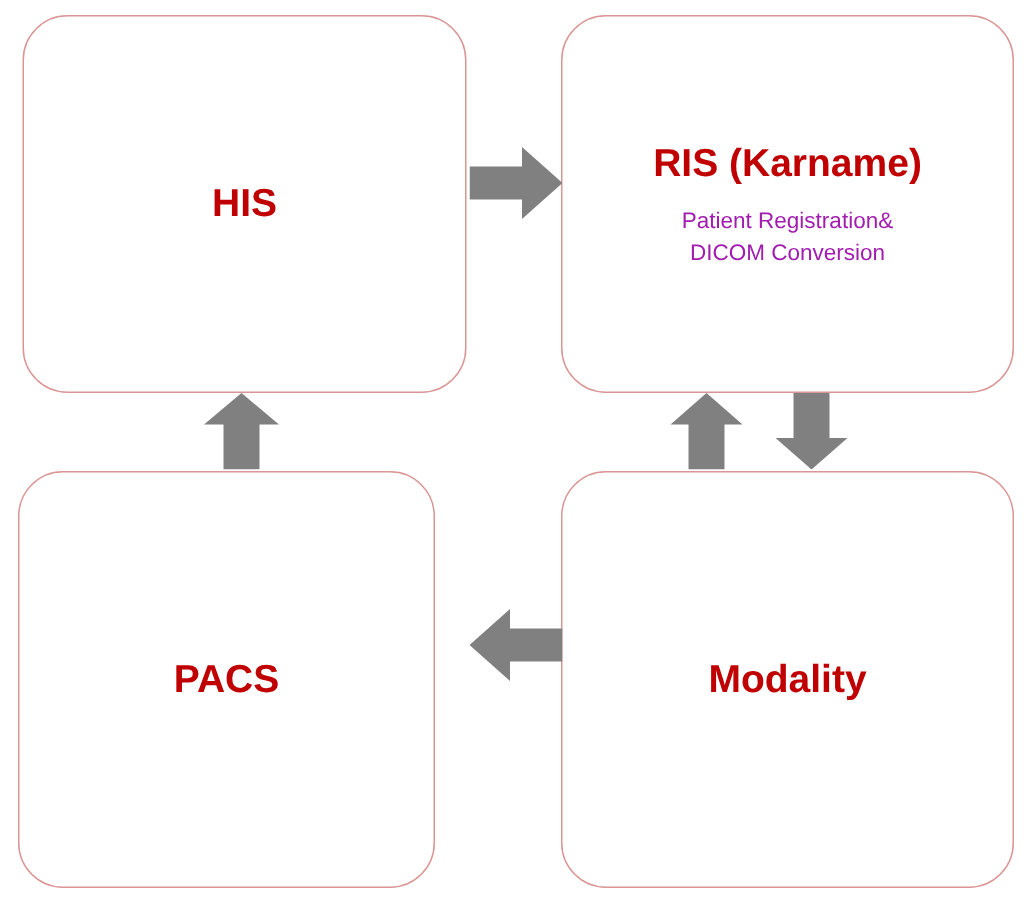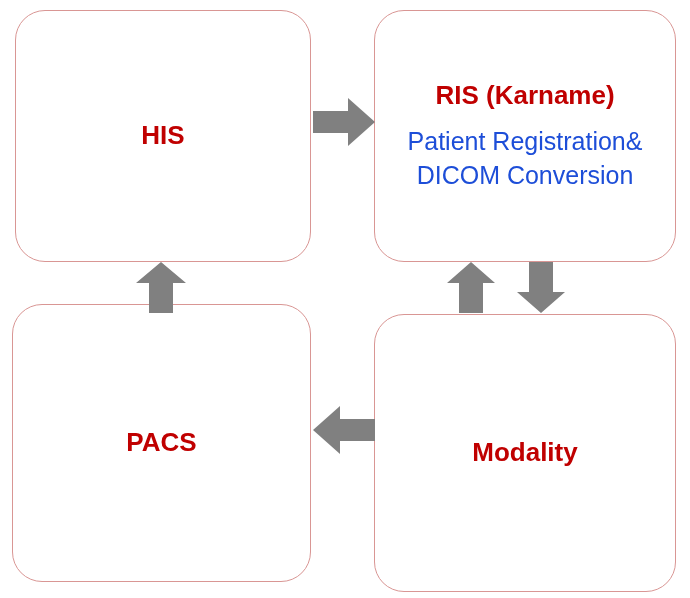--- a/index.html
+++ b/index.html
@@ -29,28 +29,28 @@
     padding: 10px 20px;
   }
   .node-title {
     color: #c00000;
     font-weight: bold;
     font-size: 26px;
     line-height: 1.2;
   }
   .node-subtitle {
     margin-top: 14px;
-    color: #1d4ed8;
-    font-size: 25px;
+    color: #a21caf;
+    font-size: 15px;
     line-height: 1.35;
     white-space: pre-line;
   }
   .node-his      { left: 15px;  top: 10px;  width: 296px; height: 252px; align-items: center; }
   .node-ris      { left: 374px; top: 10px;  width: 302px; height: 252px; }
-  .node-pacs     { left: 12px;  top: 304px; width: 299px; height: 278px; }
+  .node-pacs     { left: 12px;  top: 314px; width: 278px; height: 278px; }
   .node-modality { left: 374px; top: 314px; width: 302px; height: 278px; gap: 36px; }
 
   .arrow { position: absolute; display: block; }
   .arrow polygon { fill: #808080; }
 
   .arrow-his-ris      { left: 313px; top: 98px;  width: 62px; height: 48px; }
   .arrow-pacs-his     { left: 136px; top: 262px; width: 50px; height: 51px; }
   .arrow-modality-ris { left: 447px; top: 262px; width: 48px; height: 51px; }
   .arrow-ris-modality { left: 517px; top: 262px; width: 48px; height: 51px; }
   .arrow-modality-pacs{ left: 313px; top: 406px; width: 62px; height: 48px; }

